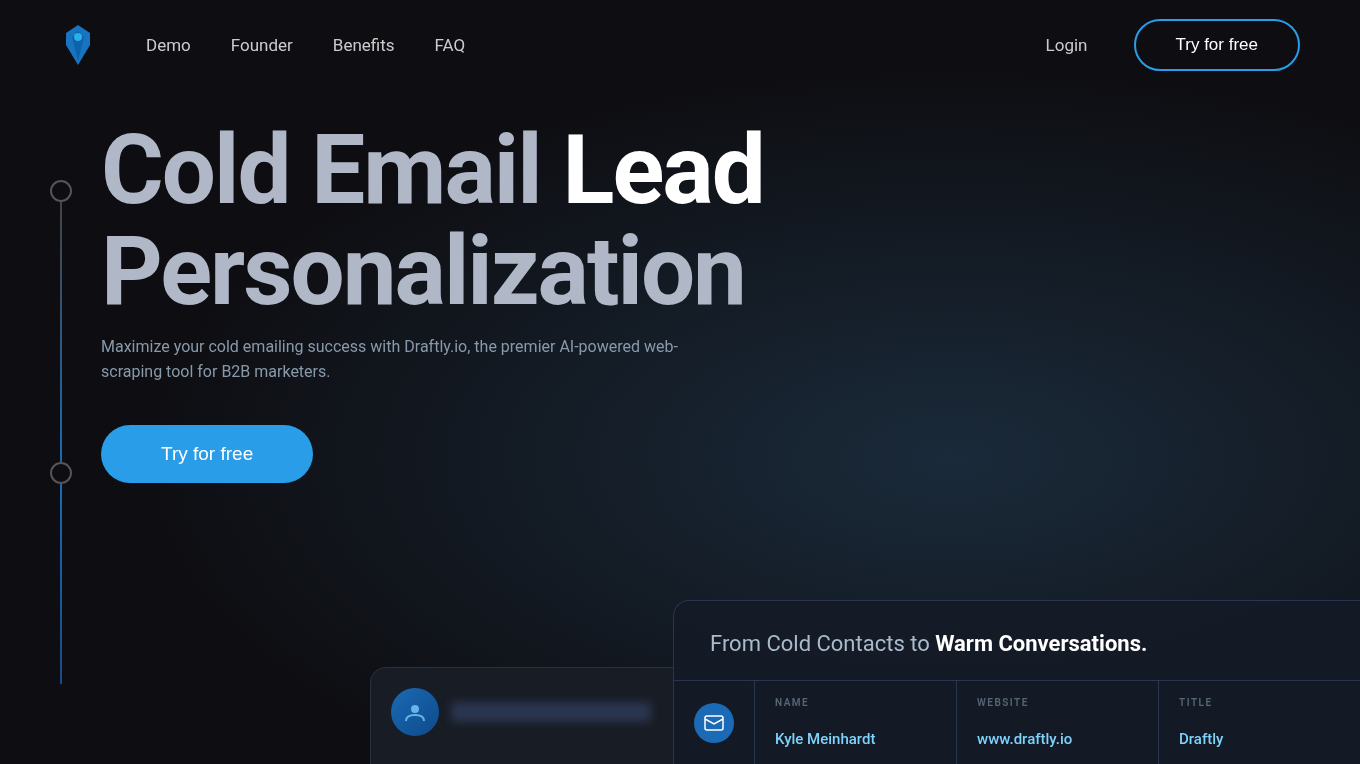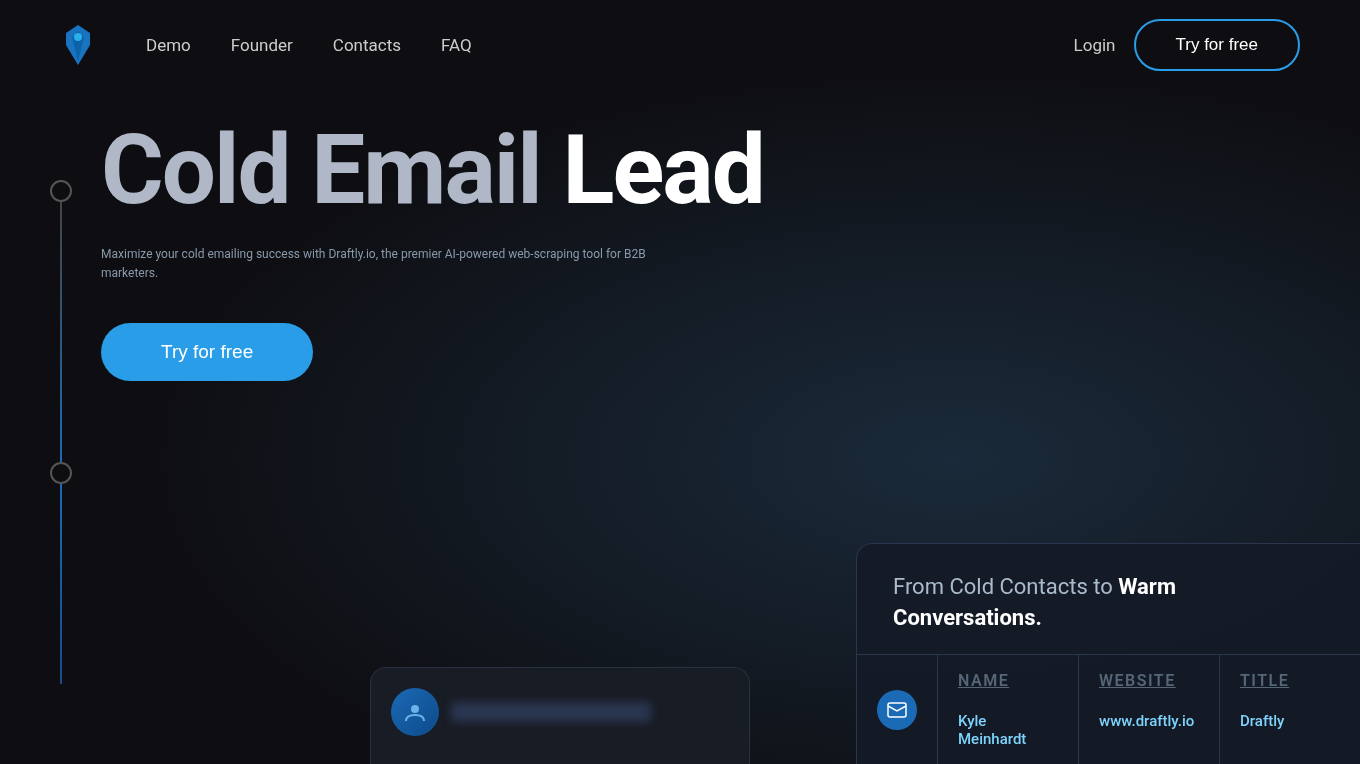--- a/index.html
+++ b/index.html
@@ -66,21 +66,21 @@
       color: #cccccc;
       text-decoration: none;
       font-size: 17px;
       font-weight: 400;
       cursor: pointer;
     }
 
     .nav-right {
       display: flex;
       align-items: center;
-      gap: 18px;
+      gap: 46px;
     }
 
     .login-link {
       color: #cccccc;
       font-size: 17px;
       cursor: pointer;
       text-decoration: none;
     }
 
     .try-btn {
@@ -148,22 +148,22 @@
       line-height: 1.05;
       color: #b0b8c8;
       letter-spacing: -2px;
     }
 
     .hero-title .highlight {
       color: #ffffff;
     }
 
     .hero-subtitle {
-      margin-top: 24px;
-      font-size: 12px;
+      margin-top: 12px;
+      font-size: 16px;
       color: #8899aa;
       line-height: 1.6;
       max-width: 600px;
     }
 
     .hero-cta {
       margin-top: 40px;
     }
 
     .hero-cta-btn {
@@ -215,21 +215,21 @@
       background: #2a3550;
       border-radius: 4px;
       filter: blur(4px);
     }
 
     
     .info-card {
       position: absolute;
       bottom: 0;
       right: 0;
-      width: 504px;
+      width: 687px;
       background: rgba(20, 26, 38, 0.95);
       border-radius: 16px 0 0 0;
       padding: 0;
       border: 1px solid #2a3550;
       border-bottom: none;
       border-right: none;
     }
 
     .info-card-top {
       padding: 28px 36px 20px 36px;
@@ -253,27 +253,26 @@
       flex: 1;
       padding: 16px 20px;
       border-right: 1px solid #2a3550;
     }
 
     .info-col:last-child {
       border-right: none;
     }
 
     .info-col-label {
-      font-size: 16px;
+      font-size: 10px;
       font-weight: 600;
       letter-spacing: 1.5px;
       color: #556677;
       text-transform: uppercase;
       margin-bottom: 22px;
-      text-decoration: underline;
     }
 
     .info-col-value {
       font-size: 15px;
       color: #7dd3fc;
       font-weight: 500;
     }
 
     .email-icon {
       width: 40px;
@@ -298,41 +297,42 @@
       <svg class="logo-icon" viewBox="0 0 36 44" fill="none" xmlns="http://www.w3.org/2000/svg">
         <path d="M18 2 L30 10 L30 22 L18 42 L6 22 L6 10 Z" fill="#1a7fd4" opacity="0.9"></path>
         <path d="M18 8 L24 14 L18 38 L12 14 Z" fill="#0a5fa0" opacity="0.8"></path>
         <circle cx="18" cy="14" r="4" fill="#2aafe8"></circle>
       </svg>
     </div>
 
     <div class="nav-links">
       <a class="nav-link">Demo</a>
       <a class="nav-link">Founder</a>
-      <a class="nav-link">Contacts</a>
+      <a class="nav-link">Benefits</a>
       <a class="nav-link">FAQ</a>
     </div>
   </div>
 
   <div class="nav-right">
     <a class="login-link">Login</a>
     <button class="try-btn">Try for free</button>
   </div>
 </nav>
 
 <div class="side-indicators">
   <div class="indicator-dot"></div>
   <div class="indicator-line"></div>
   <div class="indicator-dot-2"></div>
   <div class="indicator-line-2"></div>
 </div>
 
 <div class="hero">
   <h1 class="hero-title">
     <span>Cold Email </span><span class="highlight">Lead</span><br>
+    <span>Personalization</span>
   </h1>
   <p class="hero-subtitle">Maximize your cold emailing success with Draftly.io, the premier AI-powered web-scraping tool for B2B marketers.</p>
   <div class="hero-cta">
     <button class="hero-cta-btn">Try for free</button>
   </div>
 </div>
 
 <div class="contact-card">
   <div class="contact-card-header">
     <div class="contact-avatar">

